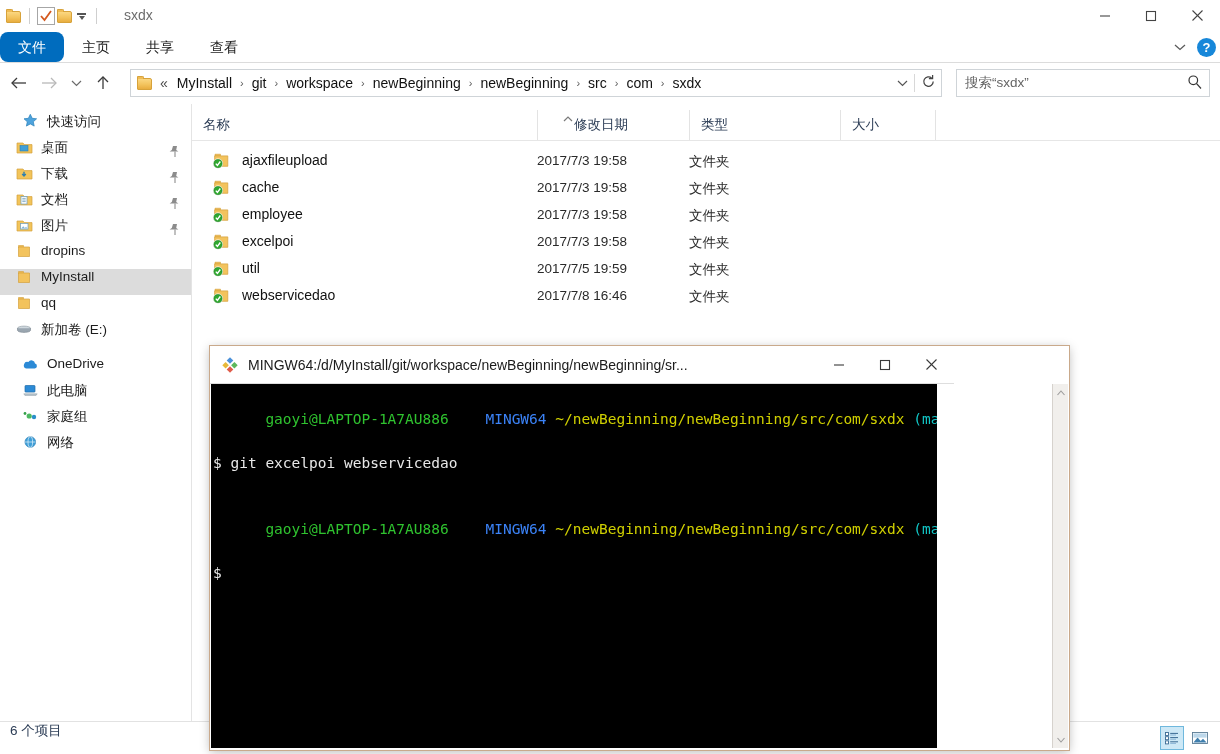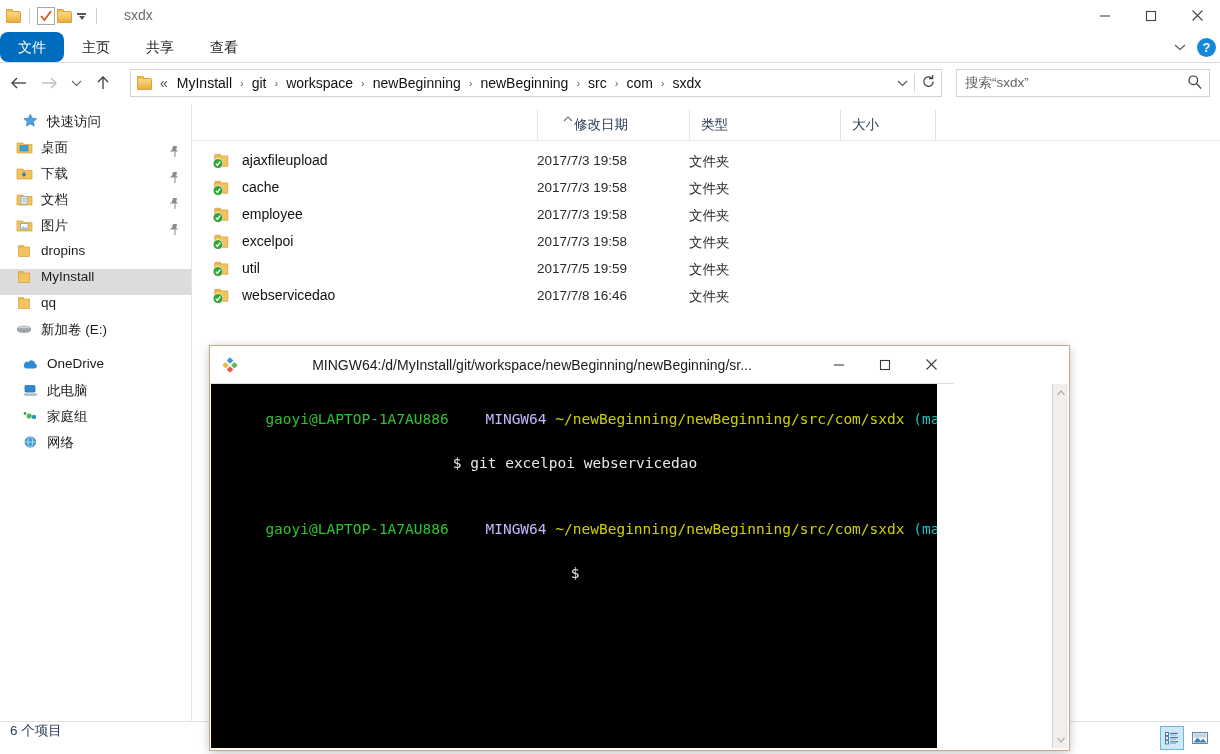--- a/index.html
+++ b/index.html
@@ -368,21 +368,20 @@
   }
 
   
   #terminal {
     position: absolute;
     left: 210px; top: 346px;
     width: 859px; height: 404px;
     box-shadow: 0 0 0 1px #c9a98b, 0 2px 10px rgba(0,0,0,0.28);
     background: #ffffff;
     box-sizing: border-box;
-    text-align: center;
   }
   .term-titlebar {
     position: absolute;
     left: 0; top: 0;
     width: 744px; height: 38px;
     background: #ffffff;
     box-sizing: border-box;
     border-bottom: 1px solid #dedede;
     display: flex;
     align-items: center;
@@ -415,21 +414,21 @@
     box-sizing: border-box;
   }
   .term-line {
     font-family: "DejaVu Sans Mono", "Liberation Mono", monospace;
     font-size: 14.5px;
     line-height: 22px;
     white-space: pre;
     color: #ffffff;
   }
   .c-green  { color: #2fc22f; }
-  .c-mag    { color: #c4b5fd; padding-left: 28px; }
+  .c-mag    { color: #3b82f6; padding-left: 28px; }
   .c-yellow { color: #d0d000; }
   .c-cyan   { color: #11c6c6; }
   .c-white  { color: #e8e8e8; }
   .term-scroll {
     position: absolute;
     right: 1px; top: 38px;
     width: 16px; height: 364px;
     background: #f1efec;
     border-left: 1px solid #d6d2cd;
     box-sizing: border-box;
@@ -724,20 +723,21 @@
             <circle cx="8.3" cy="8" r="5.3" fill="#3f9fd8" stroke="#2a7fb8" stroke-width="0.7"></circle>
             <ellipse cx="8.3" cy="8" rx="2.3" ry="5.3" fill="none" stroke="#dff0fa" stroke-width="0.7"></ellipse>
             <line x1="3" y1="8" x2="13.6" y2="8" stroke="#dff0fa" stroke-width="0.7"></line>
           </svg>
       </span>
       <span>网络</span>
     </div>
   </div>
 
   <div class="list-header">
+    <div class="col-head first" style="left:0;width:345px;">名称</div>
     <div class="sort-caret">
       <svg width="12" height="8" viewBox="0 0 12 8">
           <polyline points="2,6 6,2 10,6" fill="none" stroke="#7a7a7a" stroke-width="1.2"></polyline>
         </svg>
     </div>
     <div class="col-head" style="left:345px;width:152px;padding-left:36px;">修改日期</div>
     <div class="col-head" style="left:497px;width:151px;">类型</div>
     <div class="col-head" style="left:648px;width:95px;">大小</div>
     <div class="col-head" style="left:743px;width:0px;"></div>
   </div>

